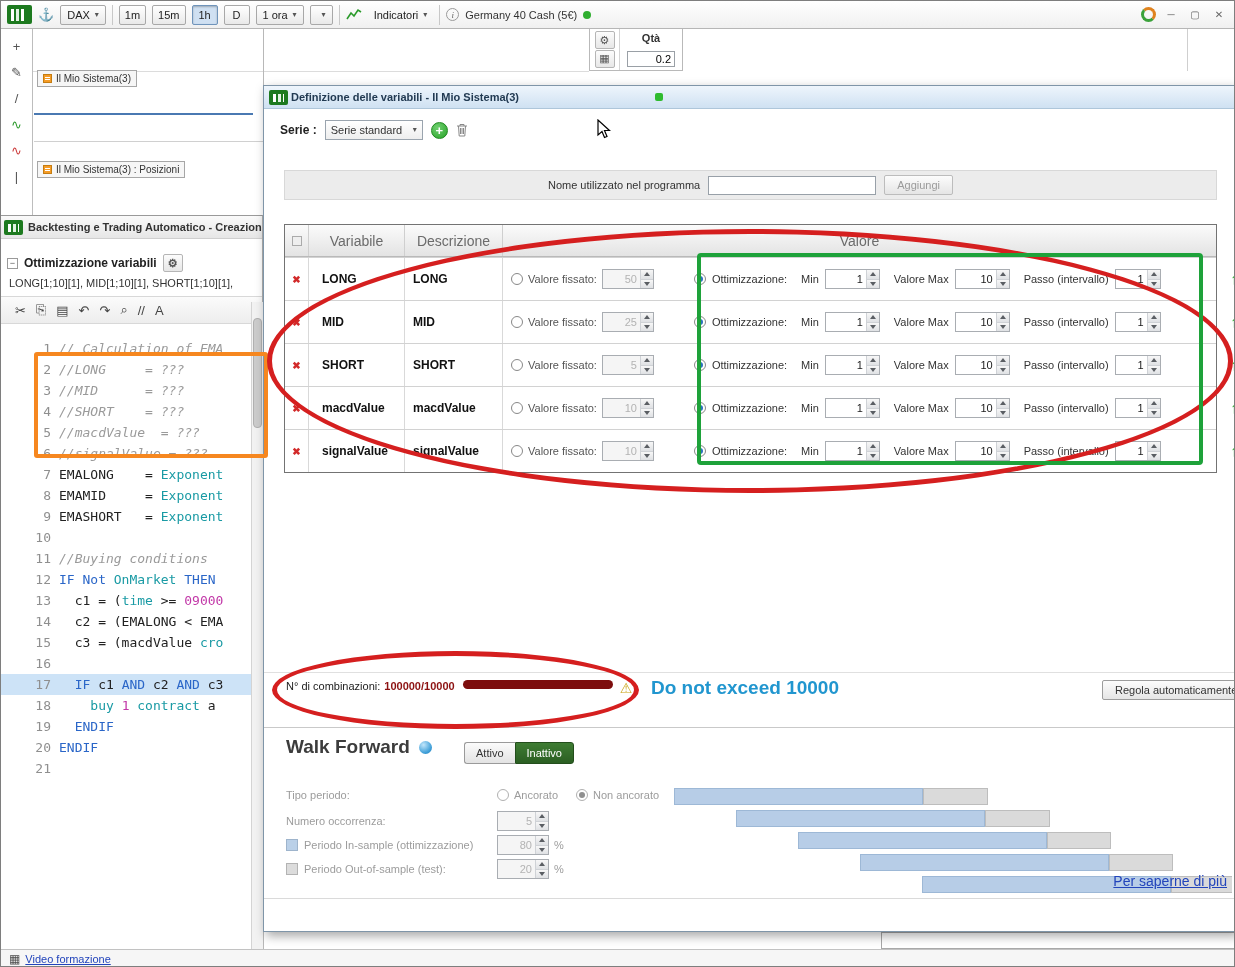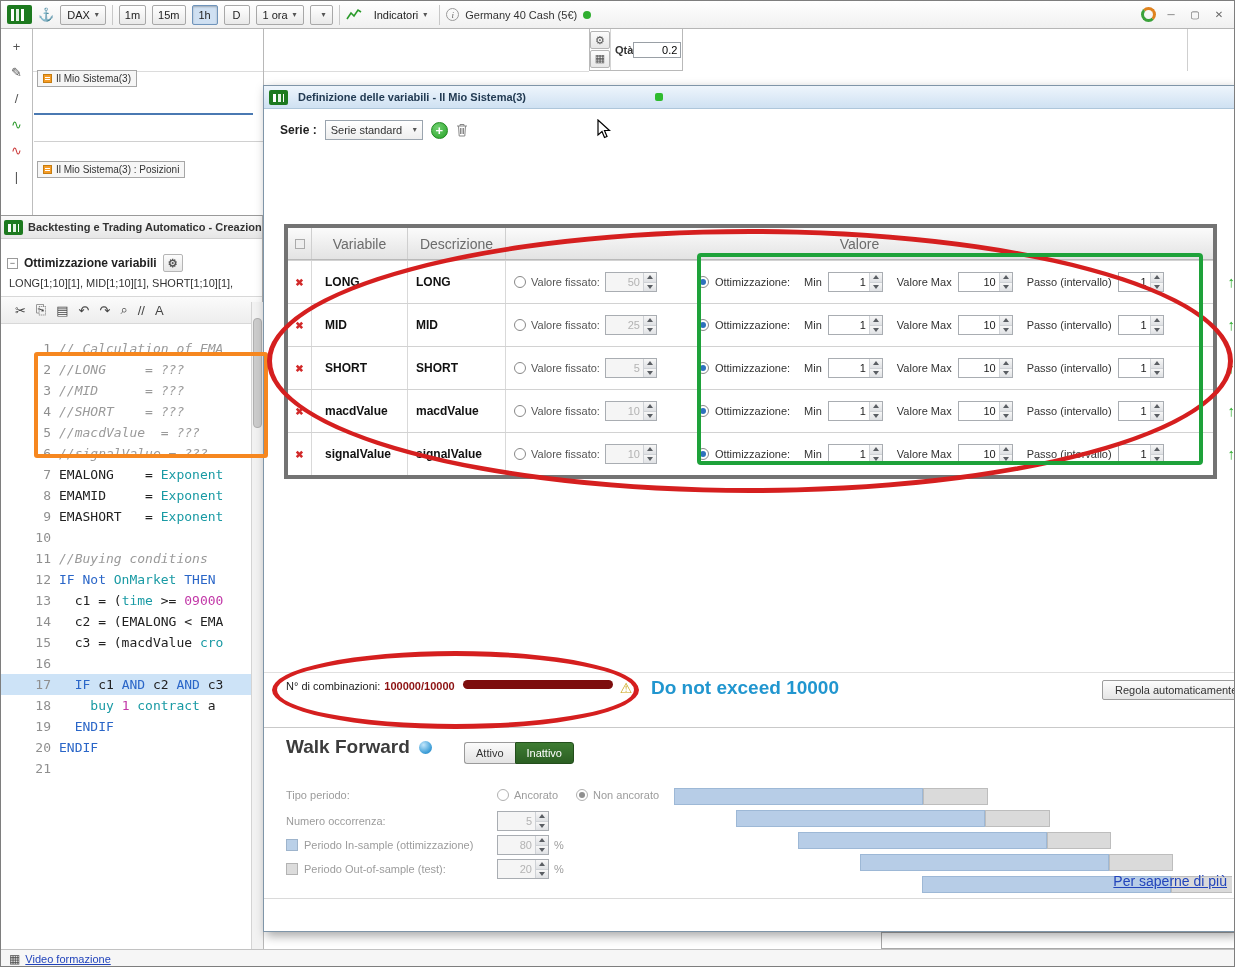--- a/index.html
+++ b/index.html
@@ -31,21 +31,21 @@
   .left-toolbar span:nth-child(5){color:#cc3a3a}
   .chart-tab{position:absolute;display:inline-flex;align-items:center;gap:4px;height:17px;padding:0 5px;border:1px solid #a6a6a6;background:#f6f6f6;font-size:10px;color:#333;z-index:2;white-space:nowrap}
   .tab-ico{width:9px;height:9px;background:#f59b25;border:1px solid #c47d12;position:relative;flex:none}
   .tab-ico::after{content:"";position:absolute;left:1px;right:1px;top:2px;height:1px;background:#fff;box-shadow:0 2px 0 #fff}
   .hline{position:absolute}
 
   
   .qty-panel{position:absolute;left:588px;top:28px;width:94px;height:42px;border:solid #b9b9b9;border-width:0 1px 1px 1px;display:flex;background:#fff}
   .qp-left{width:30px;border-right:1px solid #d4d4d4;display:flex;flex-direction:column;align-items:center;justify-content:space-around;padding:2px 0}
   .tool-btn{width:20px;height:18px;border:1px solid #b5b5b5;border-radius:2px;background:linear-gradient(#fcfcfc,#e7e7e7);display:inline-flex;align-items:center;justify-content:center;font-size:11px;color:#555}
-  .qp-right{flex:1;display:flex;flex-direction:row;align-items:center;justify-content:space-between;padding:3px 4px}
+  .qp-right{flex:1;display:flex;flex-direction:column;align-items:center;justify-content:space-between;padding:3px 4px}
   .qty-input{width:48px;height:16px;border:1px solid #9aa0a6;text-align:right;font-size:11px;padding:0 3px;font-family:Liberation Sans, sans-serif}
 
   
   .bt-panel{position:absolute;left:0;top:214px;width:262px;height:734px;border-top:1px solid #9a9a9a;border-right:1px solid #b0b0b0;background:#fff}
   .bt-header{height:23px;display:flex;align-items:center;gap:5px;padding:0 3px;background:linear-gradient(#fafafa,#e6e6e6);border-bottom:1px solid #cfcfcf;font-weight:bold;font-size:11px;white-space:nowrap;overflow:hidden}
   .opt-row{display:flex;align-items:center;gap:6px;margin:15px 0 0 6px;font-weight:bold;font-size:12px;color:#222}
   .mini-box{width:11px;height:11px;border:1px solid #9a9a9a;display:inline-flex;align-items:center;justify-content:center;font-size:9px;color:#555;background:#fff;flex:none;font-weight:normal}
   .vars-line{margin:5px 4px 0 8px;font-size:11px;color:#333;white-space:nowrap;overflow:hidden}
   .ed-toolbar{display:flex;align-items:center;gap:10px;height:28px;margin-top:7px;border-top:1px solid #d8d8d8;border-bottom:1px solid #d8d8d8;background:linear-gradient(#fbfbfb,#ededed);padding-left:14px}
   .ed-ico{font-size:13px;color:#444}
@@ -57,32 +57,32 @@
   .tok-c{color:#9a9a9a;font-style:italic}
   .tok-k{color:#2a66c8}
   .tok-f{color:#199aa4}
   .tok-n{color:#c238a8}
   .tok-v{color:#222}
   .scrollbar{position:absolute;left:250px;top:86px;width:12px;height:648px;background:#f2f2f2;border-left:1px solid #d4d4d4}
   .sb-thumb{position:absolute;left:1px;top:16px;width:9px;height:110px;background:#cccccc;border:1px solid #b0b0b0;border-radius:4px}
 
   
   .dialog{position:absolute;left:262px;top:84px;width:973px;height:847px;background:#fff;border:1px solid #7f95a8;box-shadow:3px 4px 10px rgba(0,0,0,.35);z-index:10}
-  .dlg-title{height:23px;background:linear-gradient(#eef5fc,#cfe1f2);border-bottom:1px solid #aec6da;display:flex;align-items:center;gap:10px;padding:0 5px;font-size:11px;font-weight:bold;color:#223a52}
+  .dlg-title{height:23px;background:linear-gradient(#eef5fc,#cfe1f2);border-bottom:1px solid #aec6da;display:flex;align-items:center;gap:3px;padding:0 5px;font-size:11px;font-weight:bold;color:#223a52}
   .dlg-dot{position:absolute;left:391px;top:7px;width:8px;height:8px;background:#2fbb2f;border-radius:2px}
   .serie-row{position:absolute;left:16px;top:34px;display:flex;align-items:center;gap:8px}
   .serie-label{font-weight:bold;font-size:12px;color:#222}
   .select{display:inline-flex;align-items:center;justify-content:space-between;width:98px;height:20px;border:1px solid #9aa4ae;background:linear-gradient(#fff,#eee);padding:0 5px;font-size:11px}
   .btn-plus{width:17px;height:17px;border-radius:50%;background:radial-gradient(circle at 35% 30%,#6fd06f,#2aa32a);color:#fff;font-weight:bold;font-size:13px;display:inline-flex;align-items:center;justify-content:center;border:1px solid #1e8a1e;line-height:1}
   .name-bar{position:absolute;left:20px;top:84px;width:933px;height:30px;background:#ececec;border:1px solid #d8d8d8;display:flex;align-items:center;justify-content:center;gap:8px;font-size:11px;color:#333}
   .input{height:19px;border:1px solid #98a0a8;background:#fff;padding:0 4px;font-size:11px;width:168px;font-family:"Liberation Sans",sans-serif}
   .btn{height:20px;padding:0 12px;border:1px solid #9c9c9c;border-radius:2px;background:linear-gradient(#fcfcfc,#e5e5e5);font-size:11px;color:#333;display:inline-flex;align-items:center;justify-content:center;white-space:nowrap}
   .btn.disabled{color:#9b9b9b;border-color:#bcbcbc}
 
-  .vtable{position:absolute;left:20px;top:138px;width:933px;border:4px solid #737373}
+  .vtable{position:absolute;left:20px;top:138px;width:933px;border:1px solid #737373}
   .vt-head{display:flex;height:32px;background:linear-gradient(#fbfbfb,#e3e3e3);border-bottom:1px solid #b9b9b9;color:#6b6b6b;font-size:14px}
   .h-sel{width:24px;display:flex;align-items:center;justify-content:center;border-right:1px solid #cfcfcf}
   .h-sel i{width:10px;height:10px;border:1px solid #aaa;background:#eee;display:block}
   .h-var{width:96px;display:flex;align-items:center;justify-content:center;border-right:1px solid #cfcfcf}
   .h-desc{width:98px;display:flex;align-items:center;justify-content:center;border-right:1px solid #cfcfcf}
   .h-val{flex:1;display:flex;align-items:center;justify-content:center}
   .vrow{display:flex;height:43px;border-top:1px solid #d2d2d2;position:relative;background:#fff}
   .c-del{width:24px;display:flex;align-items:center;justify-content:center;border-right:1px solid #d9d9d9}
   .delx{color:#d22a2a;font-size:10px;font-weight:bold}
   .c-var{width:96px;display:flex;align-items:center;padding-left:13px;font-weight:bold;font-size:12px;border-right:1px solid #d9d9d9;color:#111}
@@ -371,20 +371,25 @@
       <span class="select">
         <span>Serie standard</span>
         <span class="caret">▾</span>
       </span>
       <span class="btn-plus">+</span>
       <svg width="12" height="14" viewBox="0 0 12 14">
           <path d="M1 3 h10 M4 3 V1.5 h4 V3 M2.5 3 l0.7 10 h5.6 l0.7 -10 M4.5 5 v6 M6 5 v6 M7.5 5 v6" stroke="#888" stroke-width="1" fill="none"></path>
         </svg>
     </div>
 
+    <div class="name-bar">
+      <span>Nome utilizzato nel programma</span>
+      <input class="input" value="" style="">
+      <span class="btn disabled">Aggiungi</span>
+    </div>
 
     <div class="vtable">
       <div class="vt-head">
         <span class="h-sel">
             <i></i>
           </span>
         <span class="h-var">Variabile</span>
         <span class="h-desc">Descrizione</span>
         <span class="h-val">Valore</span>
       </div>

